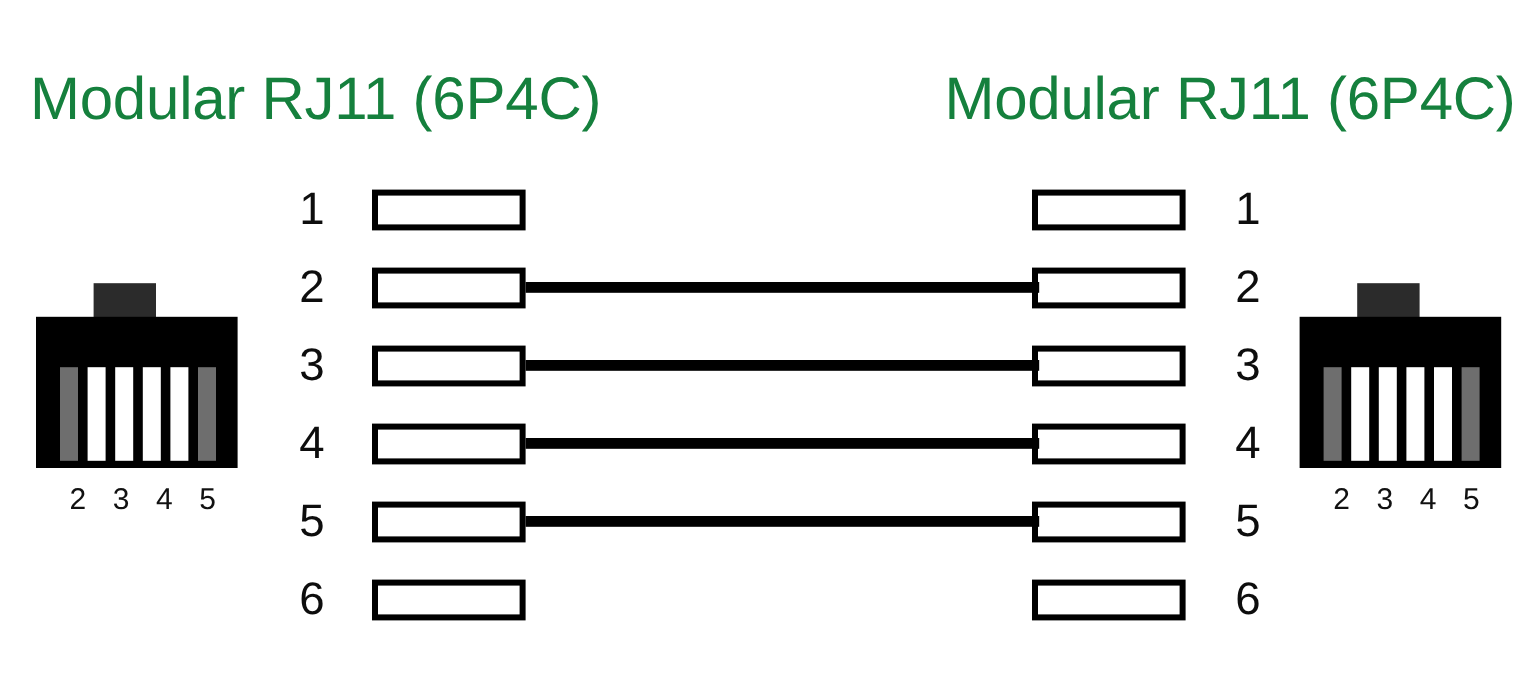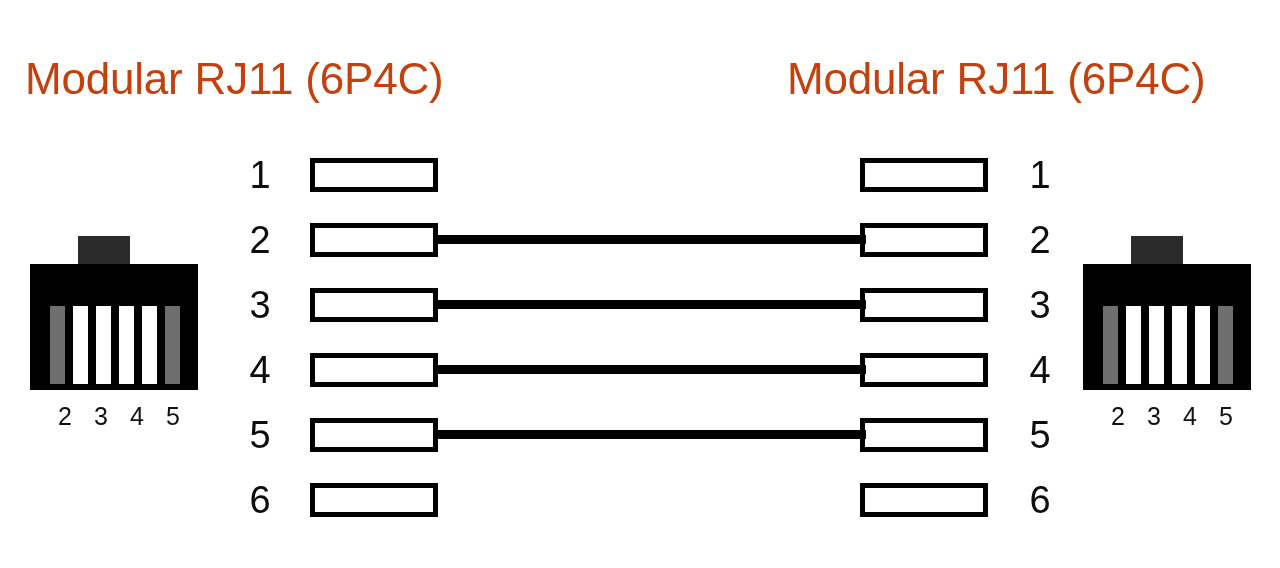--- a/index.html
+++ b/index.html
@@ -15,24 +15,24 @@
     position: relative;
     width: 1280px;
     height: 568px;
     background: #ffffff;
     overflow: hidden;
   }
 
   
   .title {
     position: absolute;
-    font-size: 44px;
+    font-size: 50px;
     font-weight: 400;
     line-height: 1;
-    color: #c2410c;
+    color: #15803d;
     white-space: nowrap;
     letter-spacing: -0.2px;
   }
   #title-left  { left: 25px;  top: 57px; }
   #title-right { left: 787px; top: 57px; }
 
   
   .jack {
     position: absolute;
     width: 180px;

